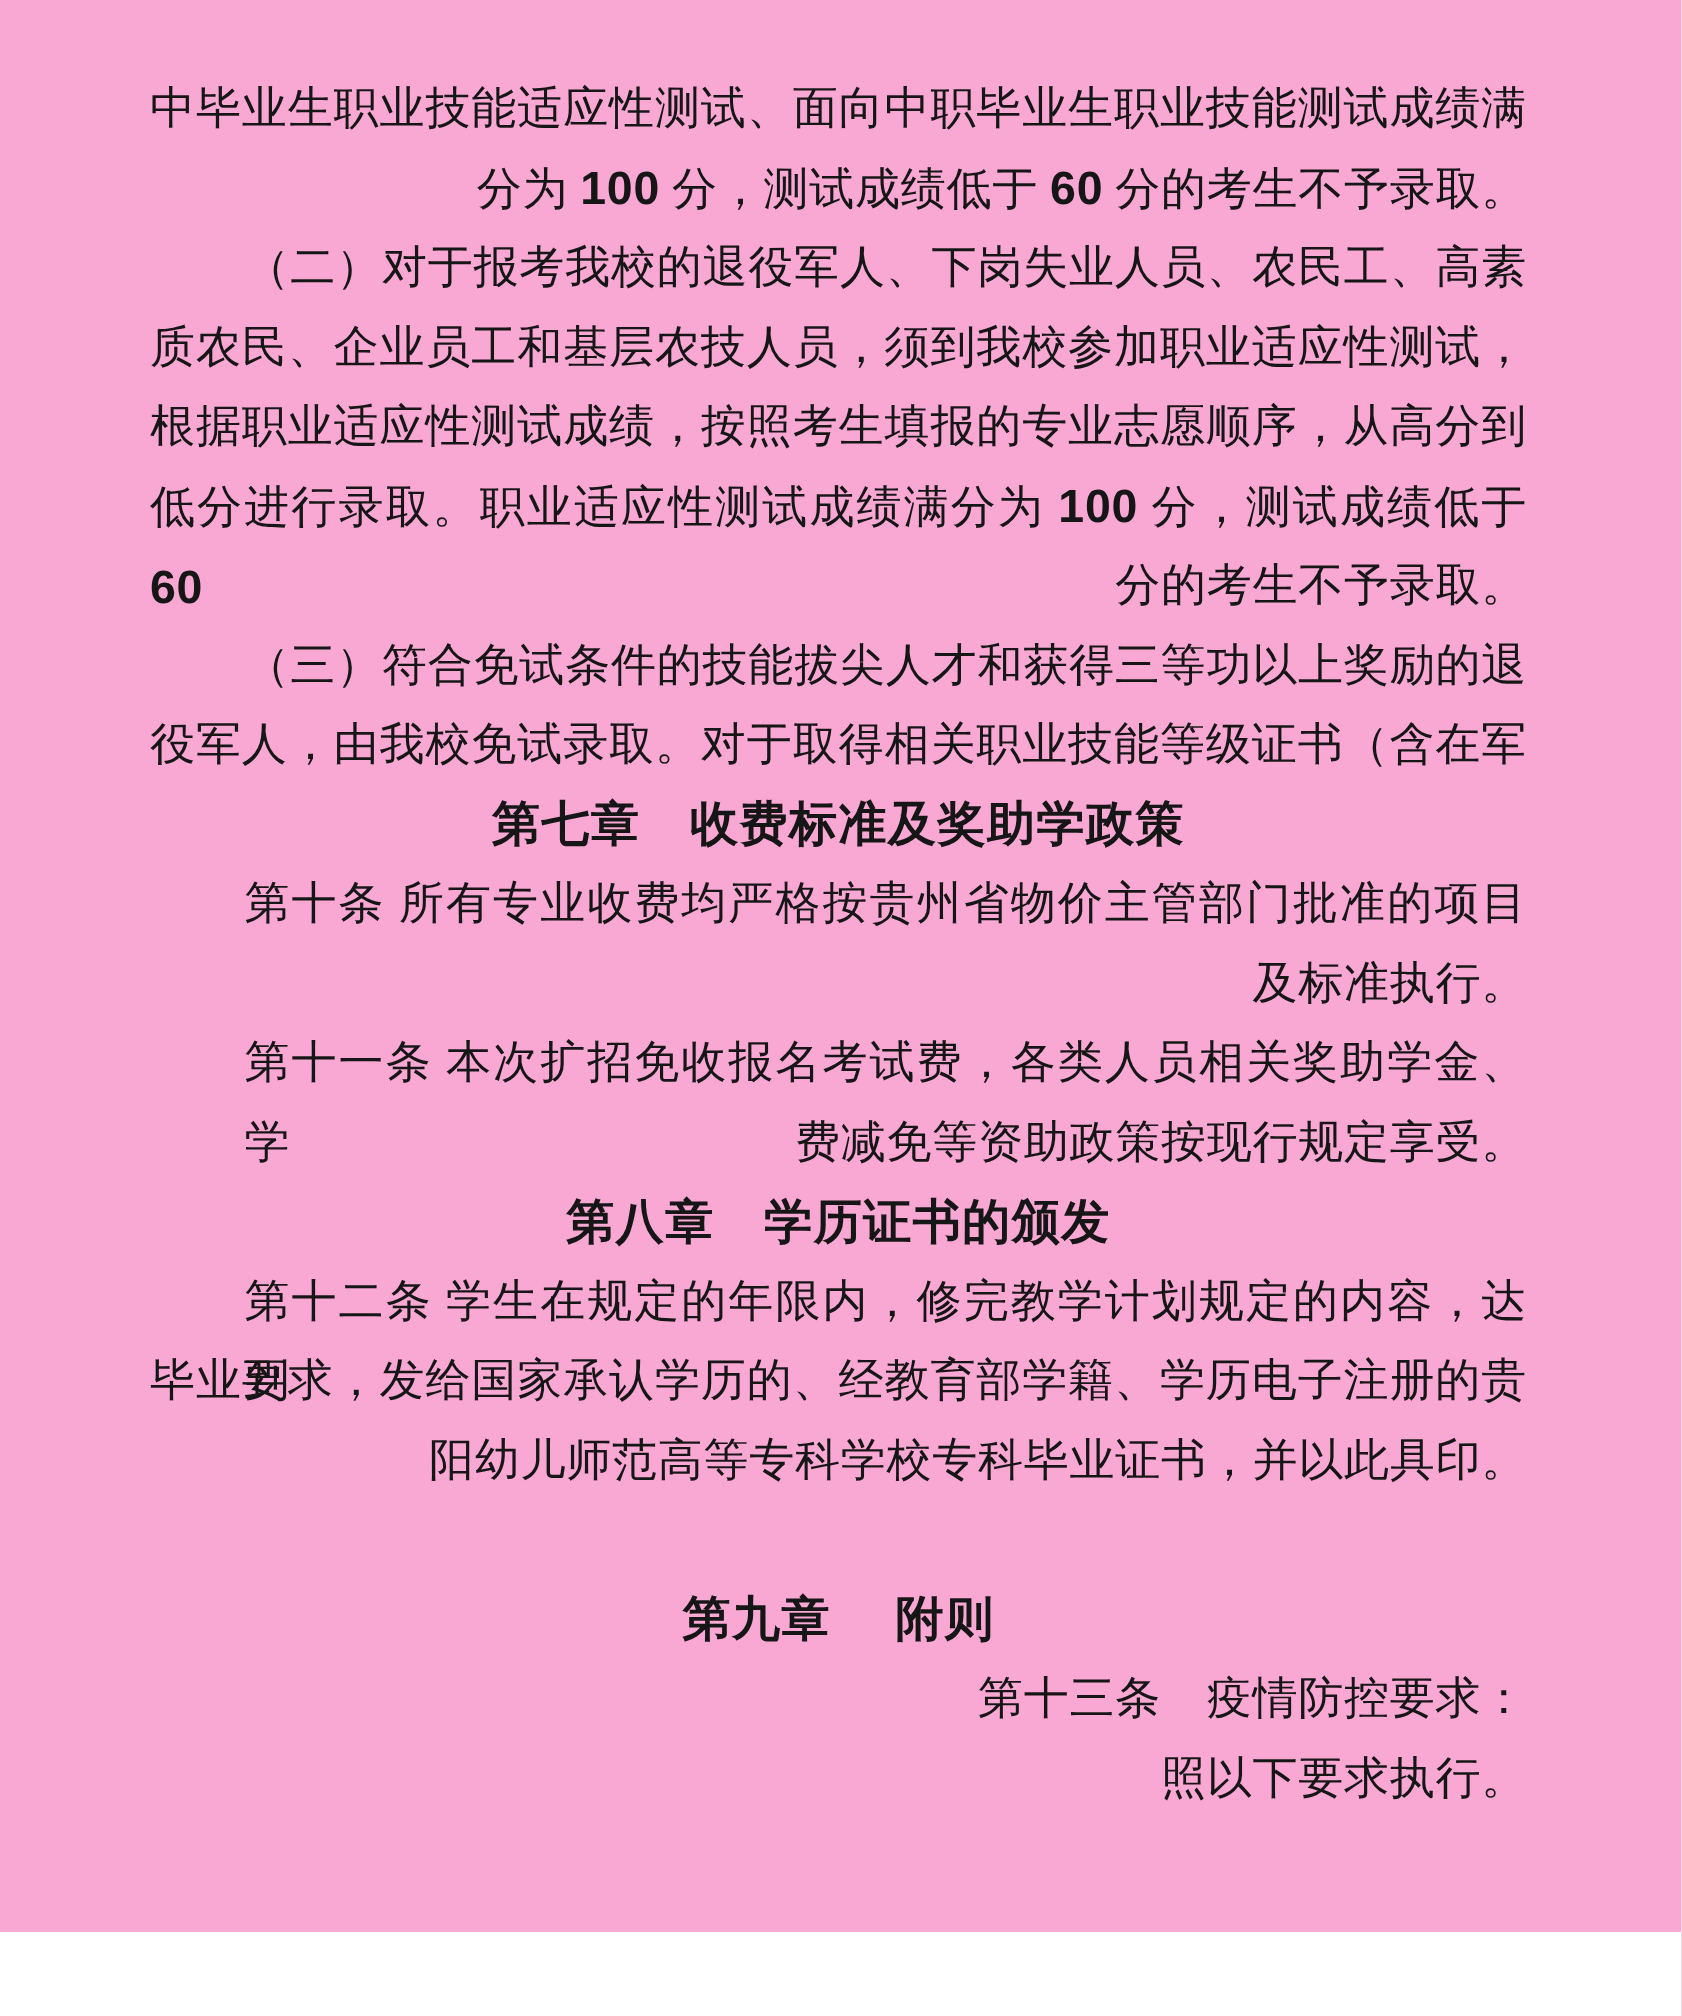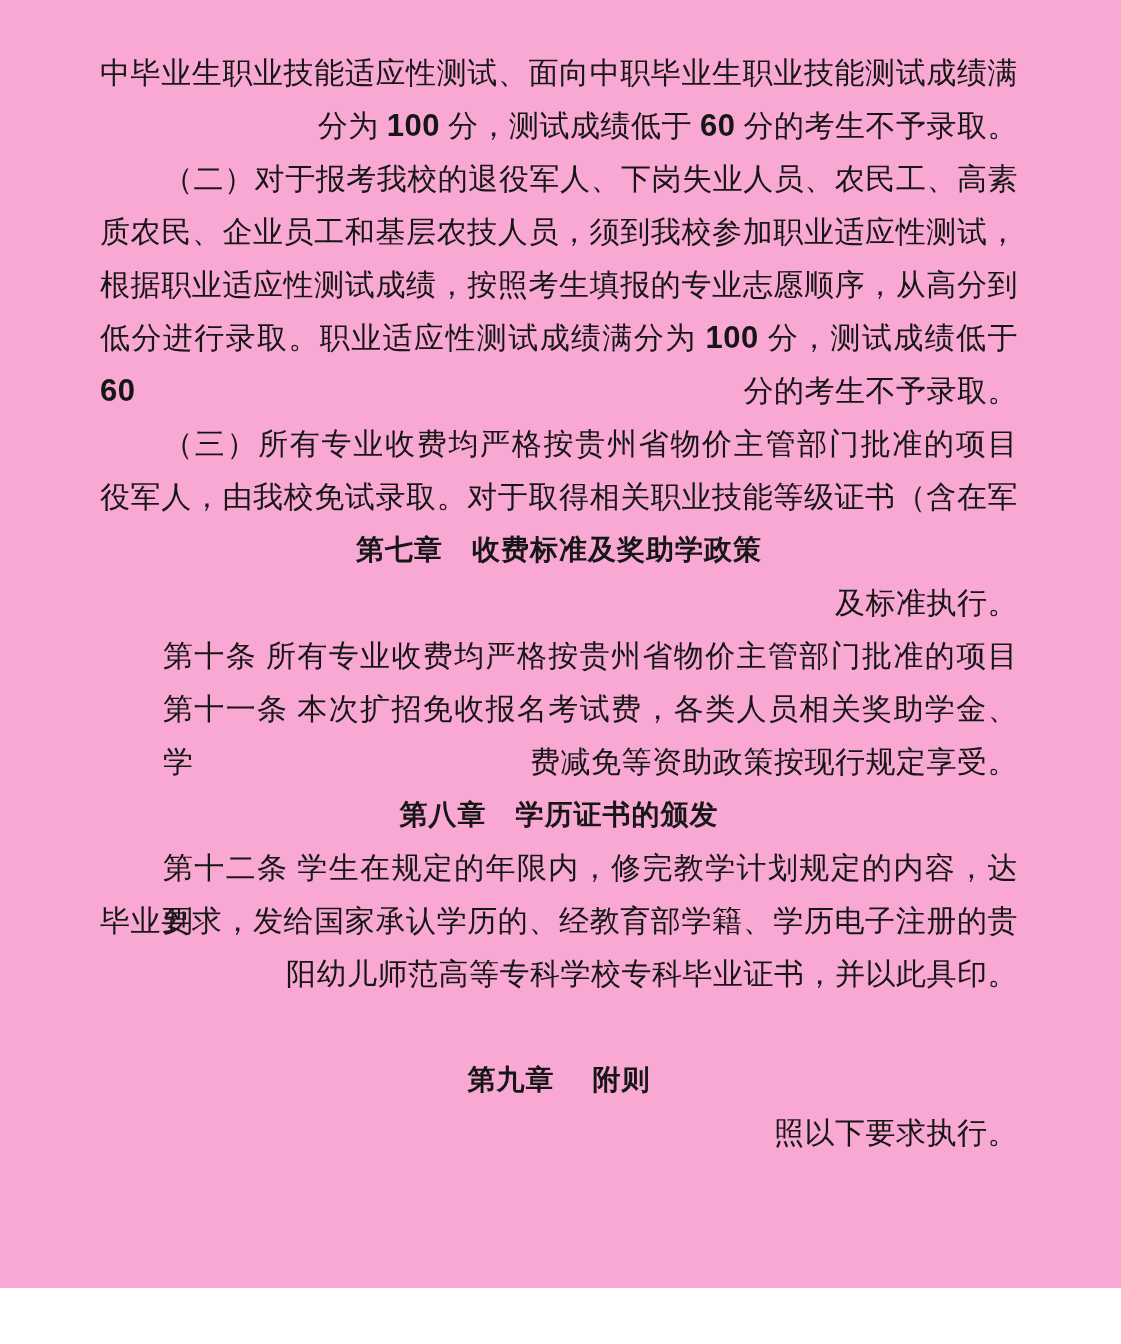--- a/index.html
+++ b/index.html
@@ -27,21 +27,21 @@
   }
   .line.body { text-align: right; }
   .line.indent { padding-left: 63px; }
   .line.just {
     text-align: justify;
     text-align-last: justify;
   }
   .line.heading {
     font-family: "Liberation Sans", sans-serif;
     font-weight: 700;
-    font-size: 28px;
+    font-size: 32px;
     text-align: center;
     letter-spacing: 1px;
   }
   .line.blank { height: 53px; }
   .num {
     font-family: "Liberation Sans", sans-serif;
     font-weight: 600;
     font-size: 31px;
   }
 </style>
@@ -50,28 +50,29 @@
 
 <div class="page">
   <div id="doc">
       <div class="line body just">中毕业生职业技能适应性测试、面向中职毕业生职业技能测试成绩满</div>
       <div class="line body">分为 <span class="num">100</span> 分，测试成绩低于 <span class="num">60</span> 分的考生不予录取。</div>
       <div class="line body indent just">（二）对于报考我校的退役军人、下岗失业人员、农民工、高素</div>
       <div class="line body just">质农民、企业员工和基层农技人员，须到我校参加职业适应性测试，</div>
       <div class="line body just">根据职业适应性测试成绩，按照考生填报的专业志愿顺序，从高分到</div>
       <div class="line body just">低分进行录取。职业适应性测试成绩满分为 <span class="num">100</span> 分，测试成绩低于 <span class="num">60</span></div>
       <div class="line body">分的考生不予录取。</div>
-      <div class="line body indent just">（三）所有专业收费均严格按贵州省物价主管部门批准的项目</div>
+      <div class="line body indent just">（三）符合免试条件的技能拔尖人才和获得三等功以上奖励的退</div>
       <div class="line body just">役军人，由我校免试录取。对于取得相关职业技能等级证书（含在军</div>
       <div class="line heading">第七章　收费标准及奖助学政策</div>
+      <div class="line body indent just">第十条 所有专业收费均严格按贵州省物价主管部门批准的项目</div>
       <div class="line body">及标准执行。</div>
-      <div class="line body indent just">第十条 所有专业收费均严格按贵州省物价主管部门批准的项目</div>
       <div class="line body indent just">第十一条 本次扩招免收报名考试费，各类人员相关奖助学金、学</div>
       <div class="line body">费减免等资助政策按现行规定享受。</div>
       <div class="line heading">第八章　学历证书的颁发</div>
       <div class="line body indent just">第十二条 学生在规定的年限内，修完教学计划规定的内容，达到</div>
       <div class="line body just">毕业要求，发给国家承认学历的、经教育部学籍、学历电子注册的贵</div>
       <div class="line body">阳幼儿师范高等专科学校专科毕业证书，并以此具印。</div>
       <div class="line blank"></div>
       <div class="line heading">第九章　 附则</div>
+      <div class="line body indent">第十三条　疫情防控要求：</div>
       <div class="line body">照以下要求执行。</div>
     </div>
 </div>
 
 </body></html>

